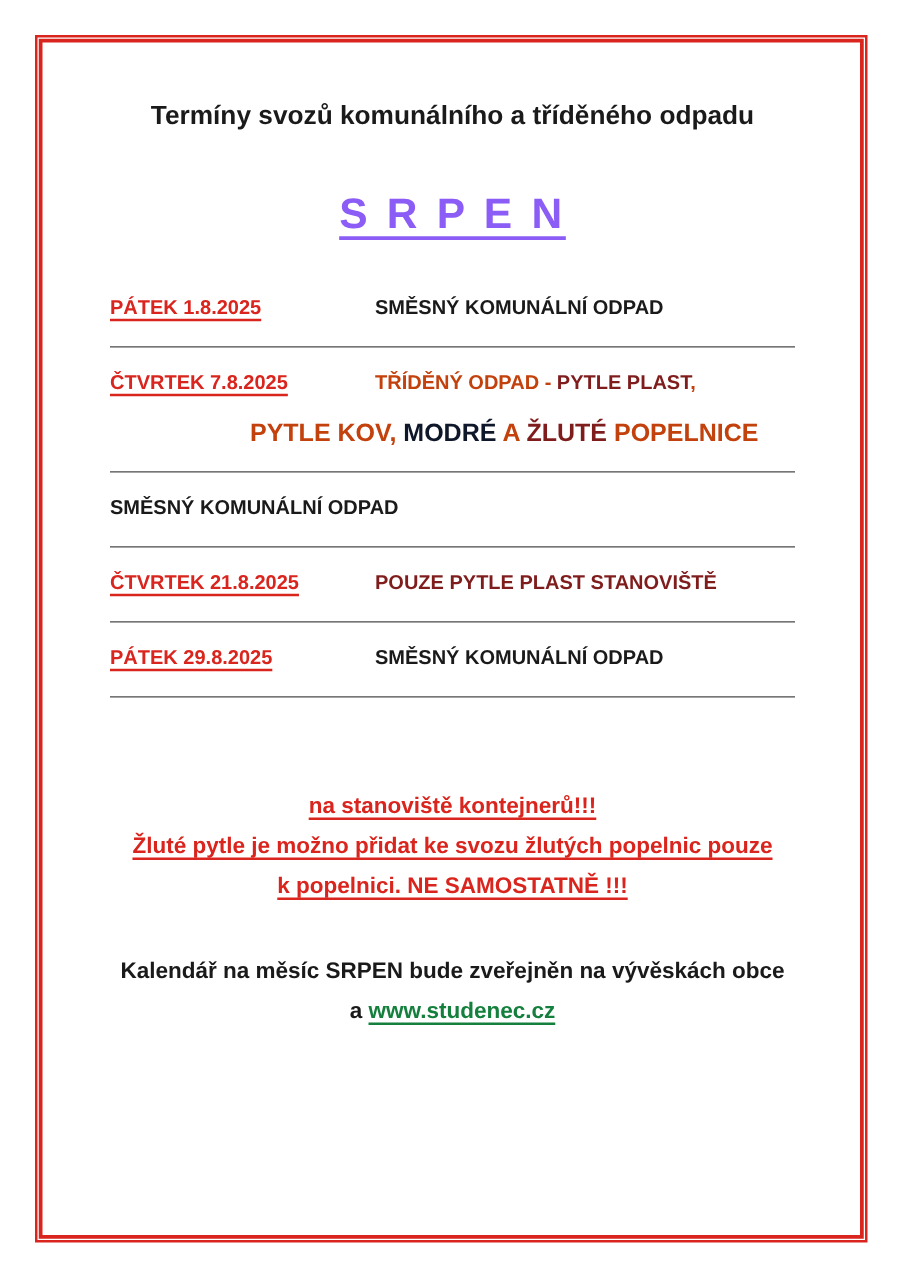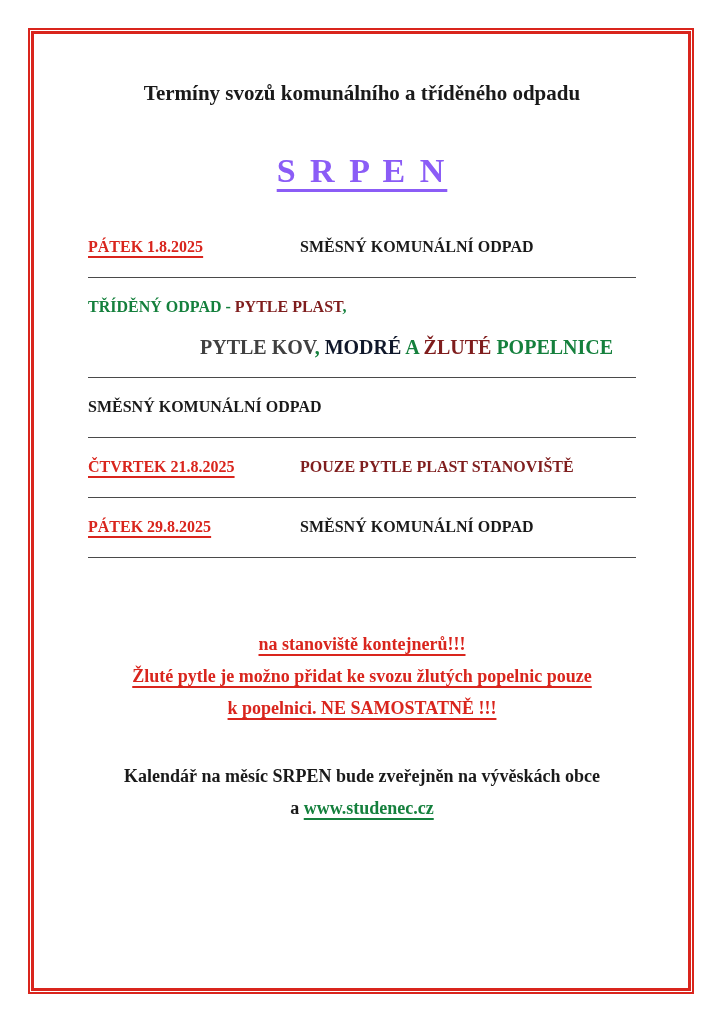--- a/index.html
+++ b/index.html
@@ -5,21 +5,21 @@
   html, body {
     margin: 0;
     padding: 0;
     background: #ffffff;
   }
   .page {
     position: relative;
     width: 724px;
     height: 1024px;
     background: #ffffff;
-    font-family: Liberation Serif, serif;
+    font-family: Liberation Sans, sans-serif;
     color: #1a1a1a;
     overflow: hidden;
   }
   .frame {
     position: absolute;
     top: 28px; left: 28px; right: 30px; bottom: 30px;
     border: 2px solid #d9251d;
     padding: 1px;
     box-sizing: border-box;
   }
@@ -81,23 +81,23 @@
     font-size: 20px;
     line-height: 26px;
     font-weight: bold;
     white-space: nowrap;
   }
   .sep {
     border: none;
     border-top: 1px solid #4a4a4a;
     margin: 17px 0 16px 0;
   }
-  .c-black  { color: #15803d; }
+  .c-black  { color: #c2410c; }
   .c-yellow { color: #7f1d1d; }
-  .c-gray   { color: #404040; }
+  .c-gray   { color: #c2410c; }
   .c-blue   { color: #0f172a; }
   .warning {
     margin-top: 70px;
     text-align: center;
     font-size: 18px;
     line-height: 32px;
     font-weight: bold;
     color: #d9251d;
   }
   .warning-line {
@@ -139,20 +139,21 @@
     <div class="schedule">
 
       <div class="row">
           <span class="date-cell">PÁTEK 1.8.2025</span>
           <span class="desc-cell">SMĚSNÝ KOMUNÁLNÍ ODPAD</span>
         </div>
 
       <hr class="sep">
 
       <div class="row">
+          <span class="date-cell">ČTVRTEK 7.8.2025</span>
           <span class="desc-cell"><span class="c-black">TŘÍDĚNÝ ODPAD - </span><span class="c-yellow">PYTLE PLAST</span><span class="c-black">,</span></span>
         </div>
 
       <div class="row-line2"><span class="c-gray">PYTLE KOV</span><span class="c-black">, </span><span class="c-blue">MODRÉ</span><span class="c-black"> A </span><span class="c-yellow">ŽLUTÉ</span><span class="c-black"> POPELNICE</span></div>
 
       <hr class="sep">
 
       <div class="row">
           <span class="desc-cell">SMĚSNÝ KOMUNÁLNÍ ODPAD</span>
         </div>

